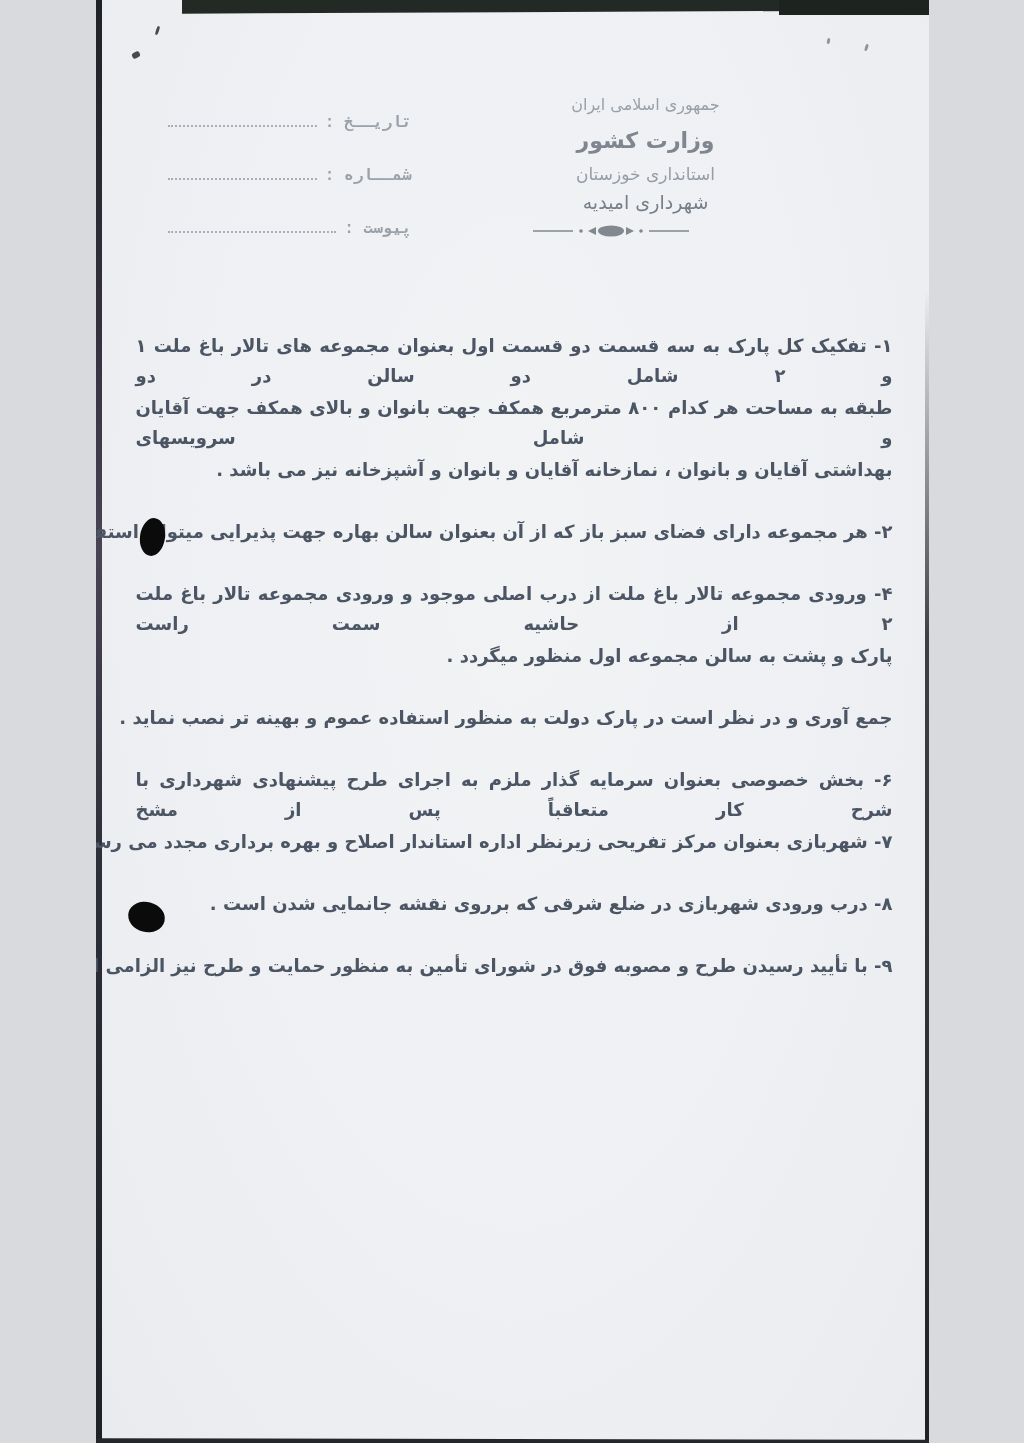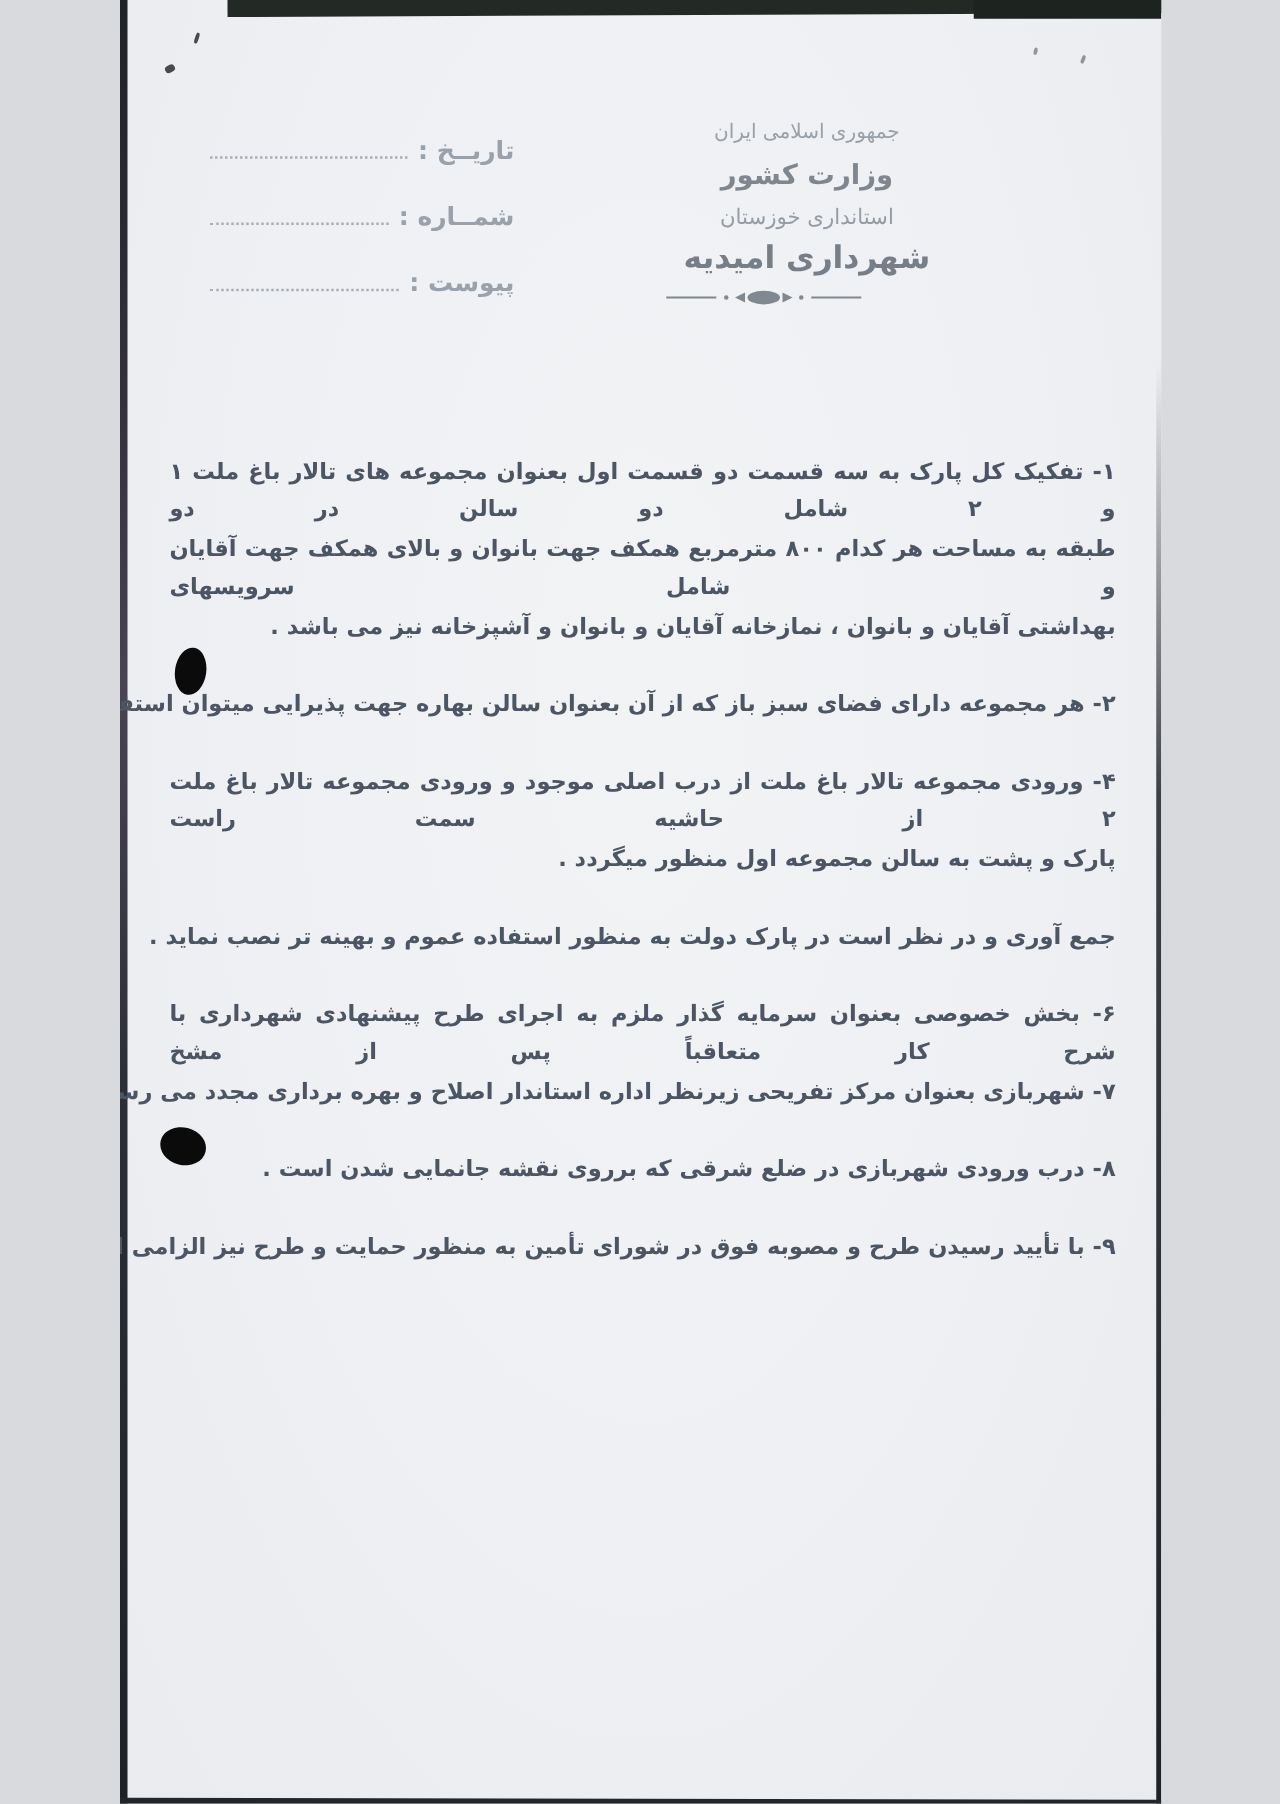--- a/index.html
+++ b/index.html
@@ -19,35 +19,35 @@
     background:linear-gradient(180deg,#1f2227 0%,#33303c 22%,#4a4352 38%,#2c2f38 60%,#23262c 85%,#1e2126 100%);}
   .border-right{position:absolute;top:290px;right:0;width:4px;bottom:0;
     background:linear-gradient(180deg,rgba(30,33,38,0) 0%,rgba(30,33,38,.85) 30%,#1e2126 100%);}
   .border-bottom{position:absolute;bottom:-1px;left:0;right:0;height:5px;background:#23262b;transform:rotate(0.12deg);}
 
   
   .letterhead{position:absolute;top:95px;left:400px;width:300px;text-align:center;direction:rtl;}
   .lh1{font-size:16px;color:#99a0a9;}
   .lh2{font-size:22px;font-weight:bold;color:#7f868f;margin-top:14px;}
   .lh3{font-size:17px;color:#959ca6;margin-top:11px;}
-  .lh4{font-size:25px;font-weight:bold;color:#767e88;margin-top:7px;letter-spacing:1px;}
+  .lh4{font-size:19px;font-weight:normal;color:#767e88;margin-top:7px;letter-spacing:1px;}
   .ornament{margin-top:9px;transform:translateX(-35px);}
 
   
   .fields{position:absolute;top:106px;left:72px;width:244px;}
   .field-row{display:flex;align-items:flex-end;height:26px;margin-bottom:27px;}
   .field-dots{flex:1;border-bottom:2px dotted #a9afb7;margin:0 8px 5px 0;}
-  .field-label{direction:rtl;font-size:20px;font-weight:bold;color:#99a1ab;white-space:nowrap;}
+  .field-label{direction:rtl;font-size:16px;font-weight:bold;color:#99a1ab;white-space:nowrap;font-family:Liberation Mono, monospace;}
 
   
   .besmellah{position:absolute;top:148px;left:848px;transform:rotate(-15deg) skewX(-8deg);
     font-size:21px;font-style:italic;color:#aeb3ba;letter-spacing:2px;direction:rtl;}
 
   
-  .body-text{position:absolute;top:363px;right:36px;left:40px;direction:rtl;text-align:right;}
+  .body-text{position:absolute;top:331px;right:36px;left:40px;direction:rtl;text-align:right;}
   .bline{height:62px;line-height:30px;font-size:18px;font-weight:bold;color:#4b5563;white-space:nowrap;}
   .bline.justify{white-space:normal;text-align:justify;text-align-last:justify;}
 
   
   .hole-punch-1{position:absolute;left:44px;top:518px;width:25px;height:38px;background:#0b0b0c;border-radius:50%;transform:rotate(8deg);}
   .hole-punch-2{position:absolute;left:32px;top:902px;width:37px;height:30px;background:#0b0b0c;border-radius:50%;transform:rotate(14deg);}
   .pen-mark{position:absolute;left:976px;top:1032px;width:27px;height:2px;background:#70757c;transform:rotate(-50deg);border-radius:2px;}
   .speck{position:absolute;background:#4a4a4d;border-radius:40%;}
   .speck1{left:60px;top:26px;width:3px;height:9px;transform:rotate(18deg);}
   .speck2{left:36px;top:52px;width:8px;height:6px;transform:rotate(-28deg);}

